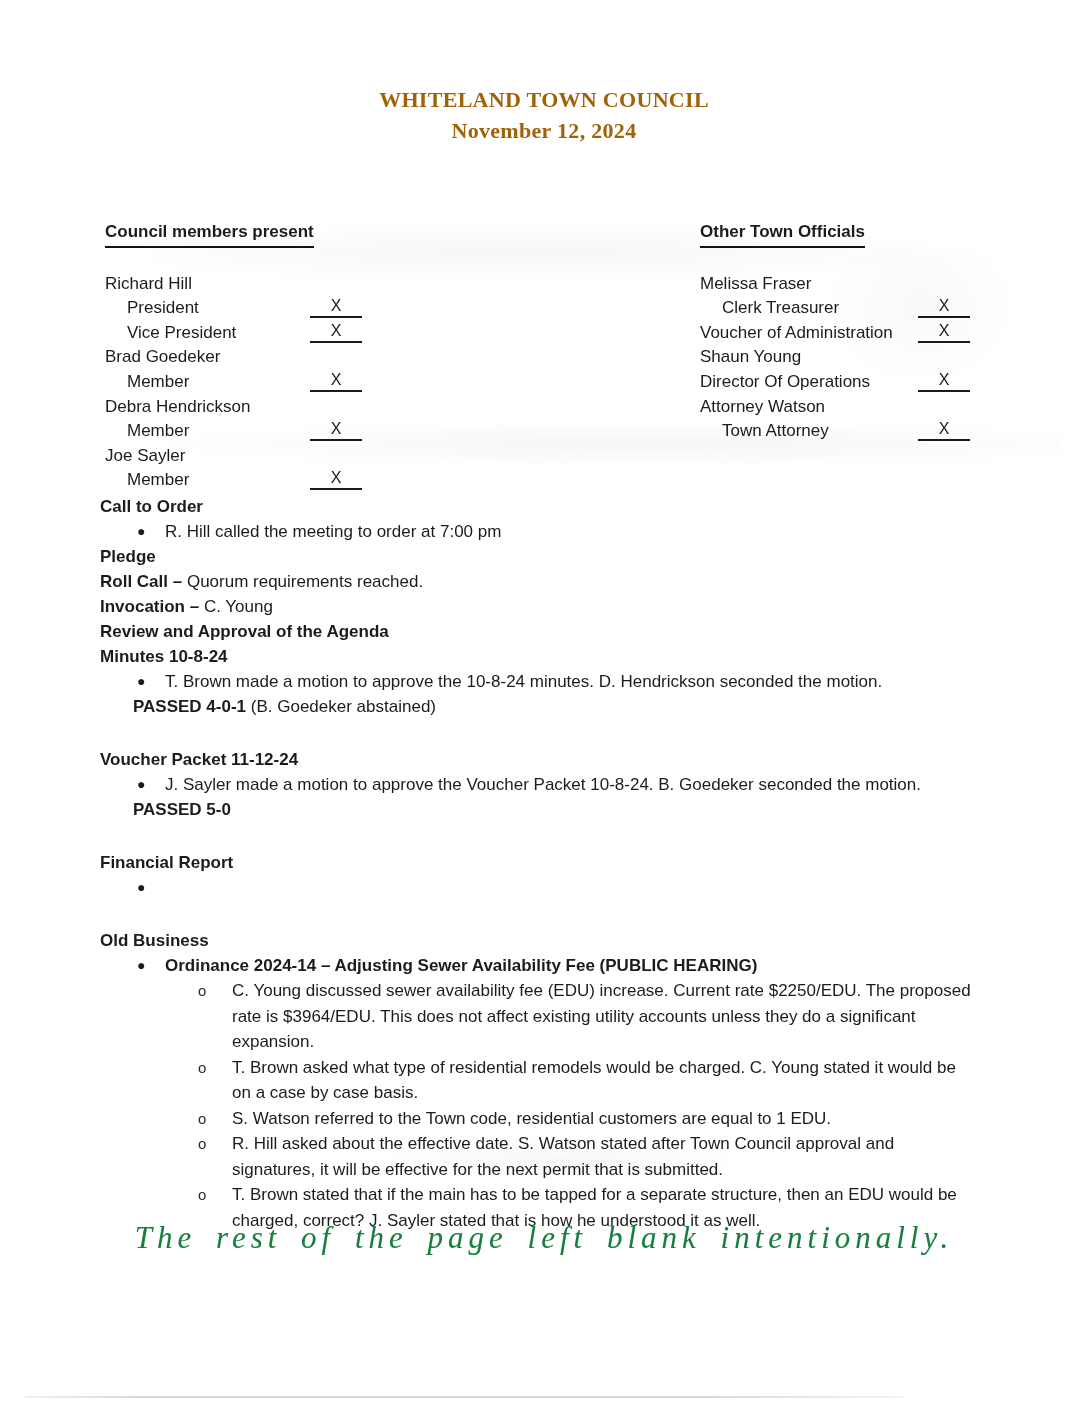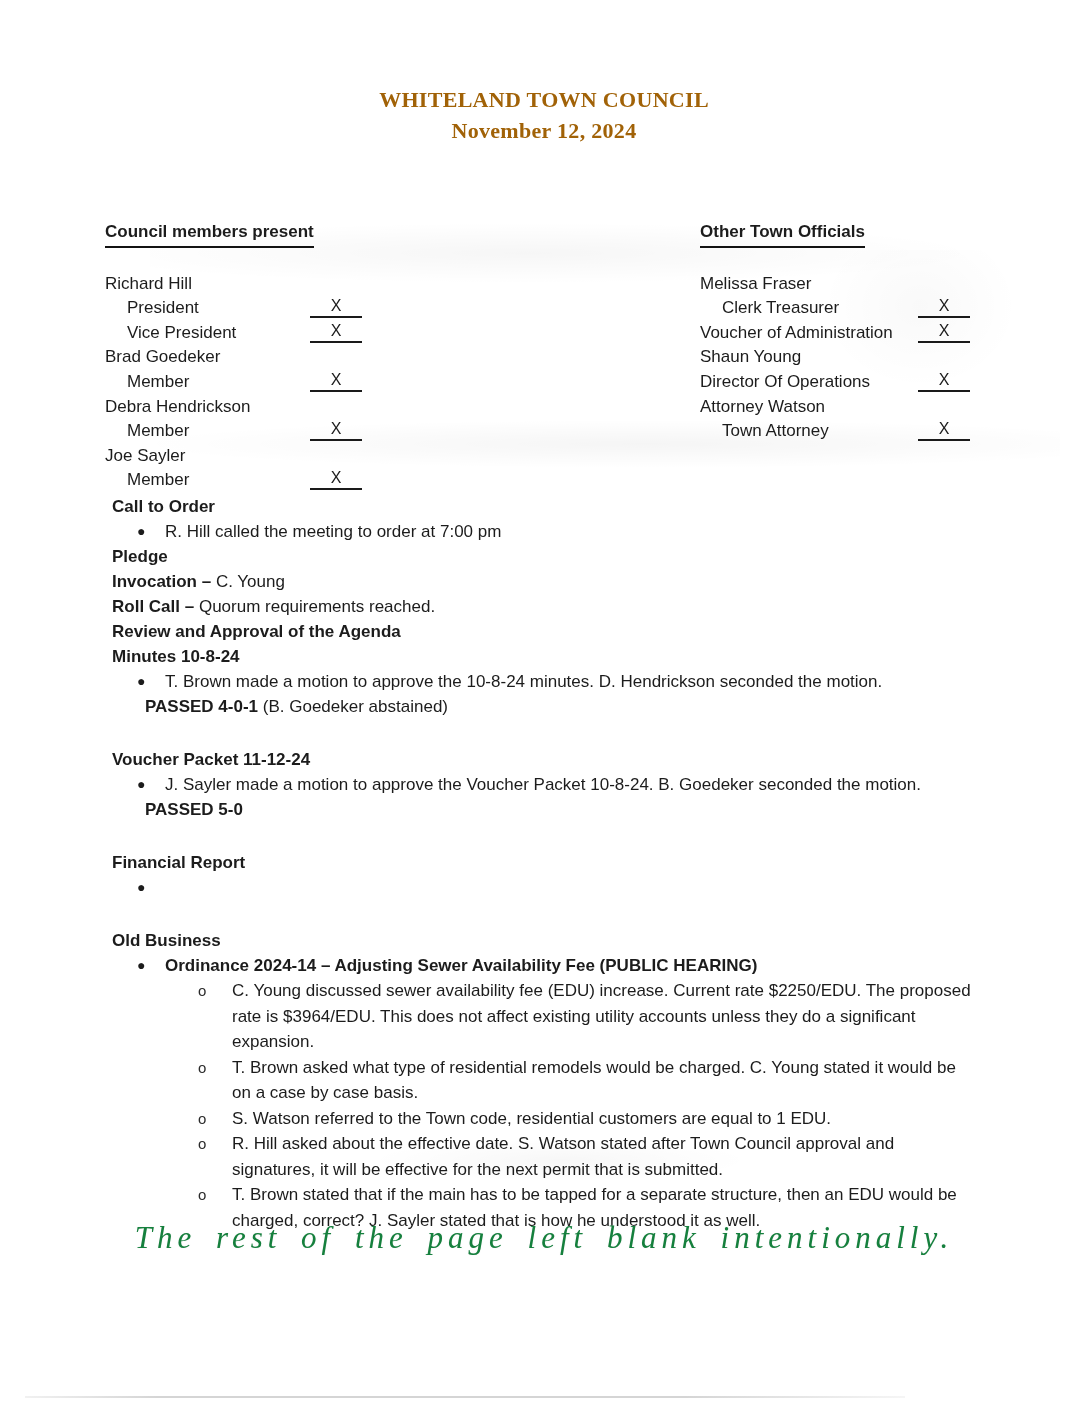--- a/index.html
+++ b/index.html
@@ -56,21 +56,21 @@
     font-size:16px;
   }
   .left-col .att-mark{left:205px;}
   .right-col .att-mark{left:218px;}
 
   .doc-body{
     position:absolute;left:100px;top:494px;width:900px;
     font-size:17px;line-height:25px;
   }
   .bi{min-height:25px;}
-  .b{font-weight:bold;margin-left:12px;}
+  .b{font-weight:bold;}
   .bi.passed{padding-left:33px;font-weight:bold;}
   .bi.passed .rest{font-weight:normal;}
   .bi.bullet,.bi.bullet-bold,.bi.sub{display:flex;align-items:flex-start;}
   .bi.bullet,.bi.bullet-bold{padding-left:37px;}
   .bi.bullet .marker,.bi.bullet-bold .marker{width:28px;flex:none;font-size:14px;}
   .bi.bullet-bold .txt{font-weight:bold;}
   .bi.sub{padding-left:98px;line-height:25.5px;}
   .bi.sub .marker{width:34px;flex:none;font-size:15px;color:#2a2a2a;}
   .bi.spacer{height:28px;min-height:28px;}
 
@@ -151,22 +151,22 @@
       </div>
   </div>
 
   <div class="doc-body" id="body-items">
       <div class="bi heading"><span class="b">Call to Order</span></div>
       <div class="bi bullet">
         <span class="marker">●</span>
         <span class="txt">R. Hill called the meeting to order at 7:00 pm</span>
       </div>
       <div class="bi heading"><span class="b">Pledge</span></div>
+      <div class="bi heading"><span class="b">Roll Call –</span><span class="rest"> Quorum requirements reached.</span></div>
       <div class="bi heading"><span class="b">Invocation –</span><span class="rest"> C. Young</span></div>
-      <div class="bi heading"><span class="b">Roll Call –</span><span class="rest"> Quorum requirements reached.</span></div>
       <div class="bi heading"><span class="b">Review and Approval of the Agenda</span></div>
       <div class="bi heading"><span class="b">Minutes 10-8-24</span></div>
       <div class="bi bullet">
         <span class="marker">●</span>
         <span class="txt">T. Brown made a motion to approve the 10-8-24 minutes.  D. Hendrickson seconded the motion.</span>
       </div>
       <div class="bi passed"><span class="b">PASSED 4-0-1</span><span class="rest"> (B. Goedeker abstained)</span></div>
       <div class="bi spacer"></div>
       <div class="bi heading"><span class="b">Voucher Packet 11-12-24</span></div>
       <div class="bi bullet">

